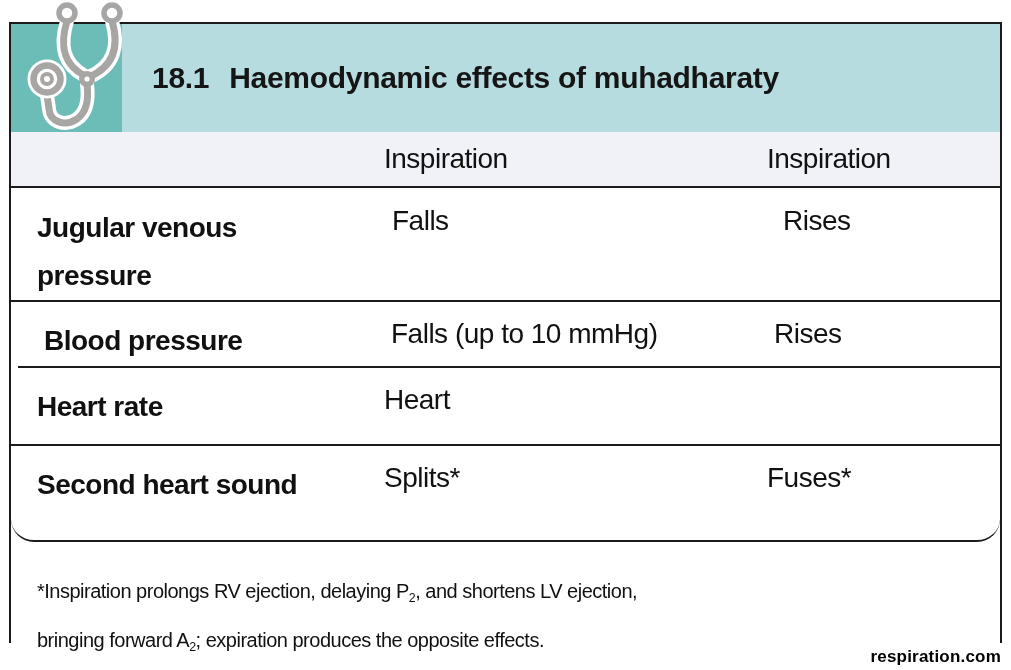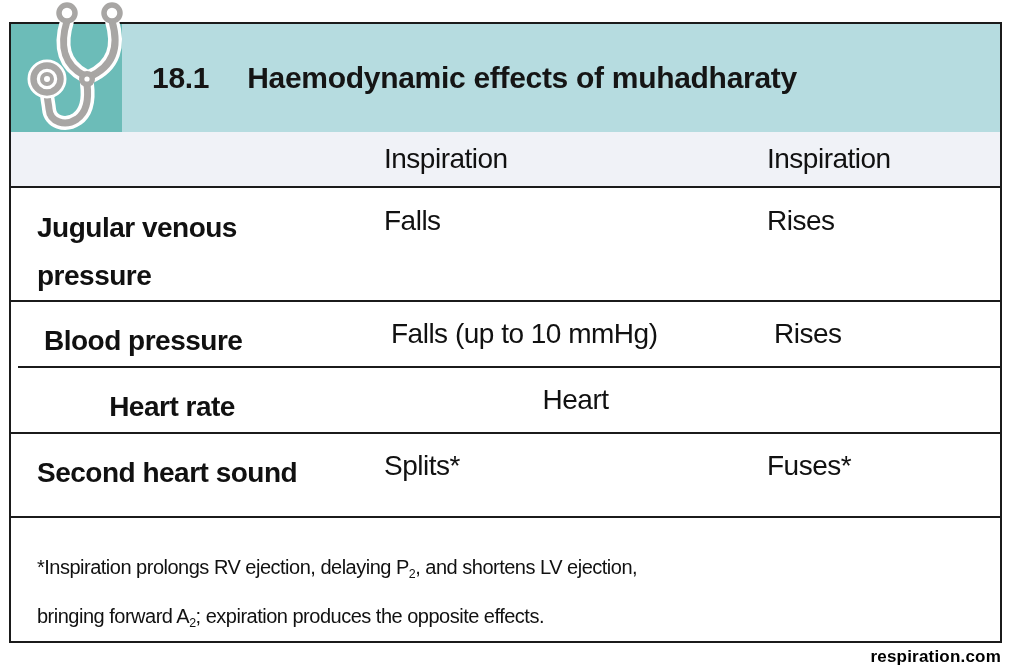--- a/index.html
+++ b/index.html
@@ -37,21 +37,20 @@
   }
   .band-title {
     flex: 1;
     display: flex;
     align-items: center;
     padding-left: 30px;
     font-size: 30px;
     font-weight: 700;
     letter-spacing: -0.3px;
     color: #151515;
-    gap: 18px;
   }
   .band-title .num { margin-right: 20px; }
   
   .steth-icon {
     position: absolute;
     left: 25px;
     top: 2px;
     width: 112px;
     height: 134px;
     z-index: 5;
@@ -81,24 +80,24 @@
     font-size: 28px;
     letter-spacing: -0.5px;
     background: #ffffff;
   }
   .t-row .label {
     font-weight: 700;
     max-width: 270px;
     line-height: 48px;
   }
   .t-row .val { font-weight: 400; line-height: 34px; }
-  .row-1 { height: 114px; padding-top: 16px; }
+  .row-1 { height: 114px; padding-top: 16px; gap: 8px; }
   .row-2 { height: 66px;  padding-top: 15px; margin-left: 7px; }
-  .row-3 { height: 66px;  padding-top: 15px; text-align: center; }
-  .row-4 { height: 84px;  padding-top: 15px; }
+  .row-3 { height: 78px;  padding-top: 15px; }
+  .row-4 { height: 96px;  padding-top: 15px; border-radius: 23px; }
   
   .footnote {
     box-sizing: border-box;
     padding: 25px 30px 0 26px;
     font-size: 20px;
     font-weight: 400;
     letter-spacing: -0.5px;
     line-height: 49px;
     background: #ffffff;
   }

